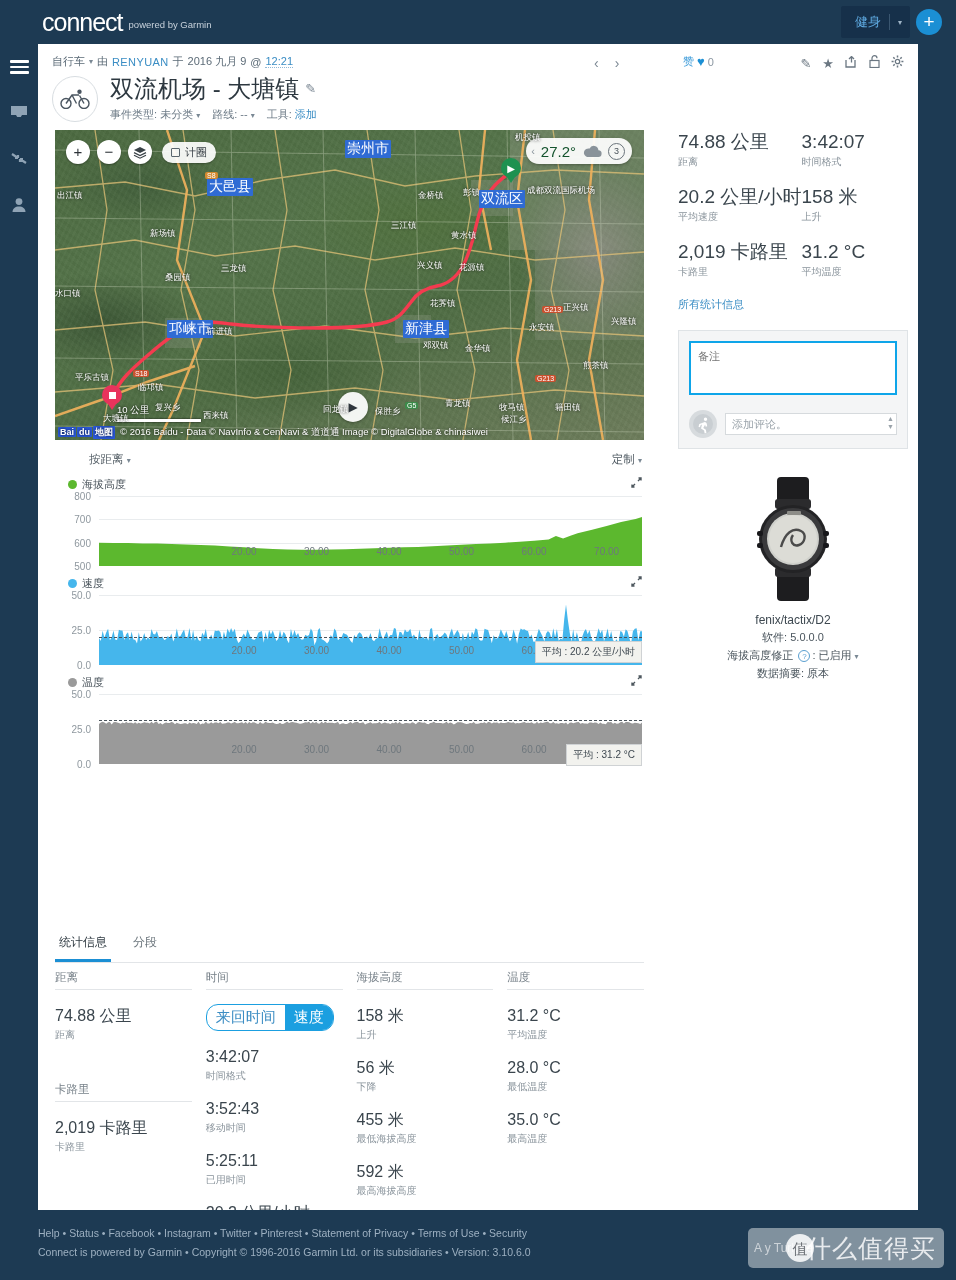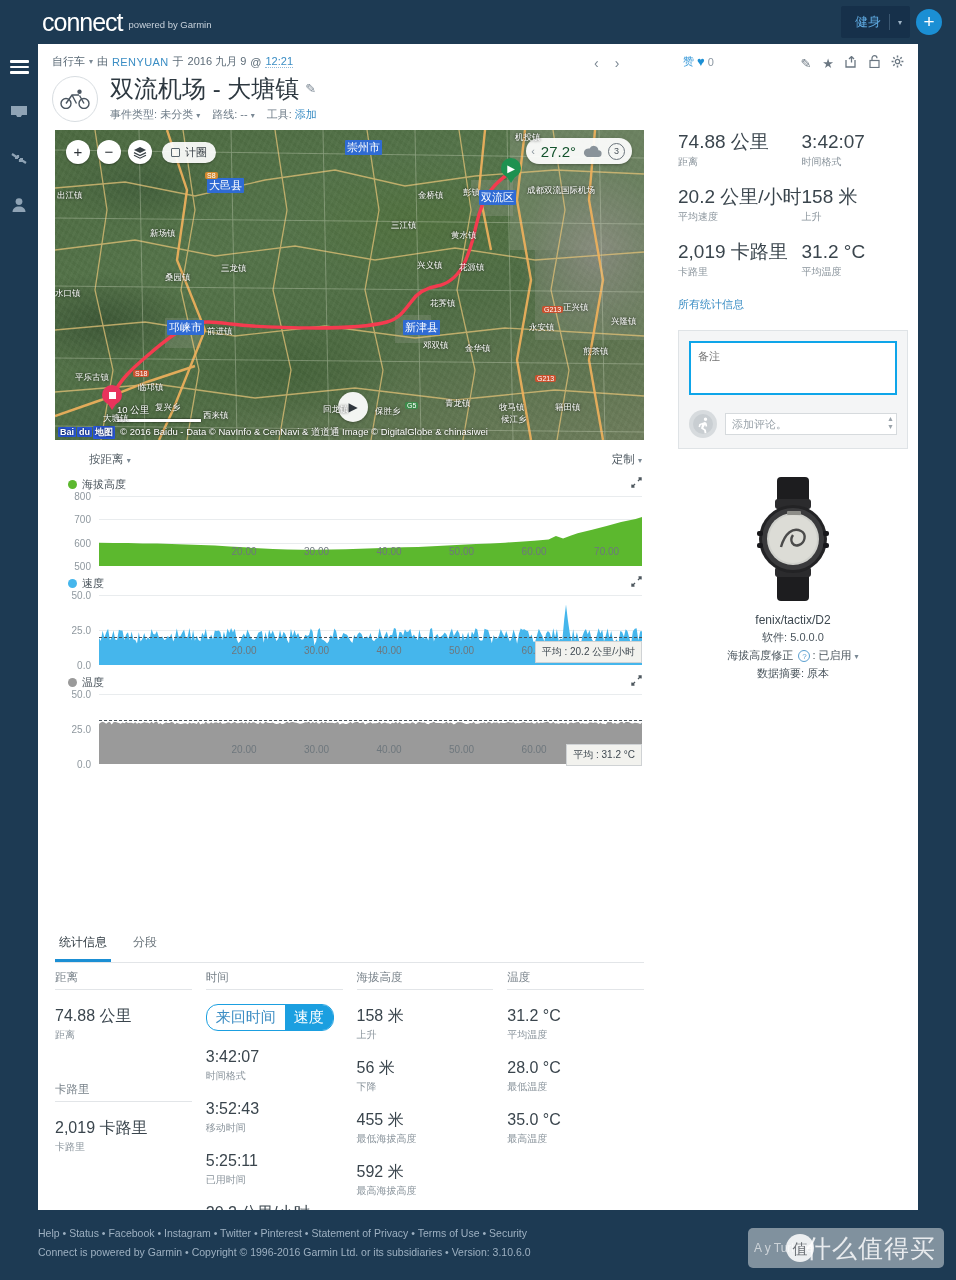--- a/index.html
+++ b/index.html
@@ -169,21 +169,21 @@
     position:absolute;left:0;bottom:0;height:16px;width:589px;
     display:flex;align-items:center;gap:5px;padding-left:3px;
     font-size:9.5px;color:#ffffff;text-shadow:0 0 3px rgba(0,0,0,.85);
   }
   .baidu-logo{display:flex;align-items:center;gap:0px;}
   .baidu-logo .b1{background:#2a58d8;color:#fff;font-size:9px;padding:0 2px;font-weight:700;border-radius:1px;}
   .baidu-logo .b2{background:#2a58d8;color:#fff;font-size:9px;padding:0 2px;font-weight:700;border-radius:1px;margin-left:1px;}
   .scalebar{position:absolute;left:62px;bottom:18px;color:#fff;font-size:9.5px;text-shadow:0 0 3px #000;}
   .scalebar .bar{width:84px;height:3px;background:#fff;margin-top:2px;box-shadow:0 0 2px #000;}
   .mlabel{position:absolute;color:#fff;font-size:8.5px;text-shadow:0 0 3px rgba(0,0,0,.9);white-space:nowrap;}
-  .mlabel.city{background:#2f6bd4;padding:0 2px;border-radius:1px;font-size:11px;text-shadow:none;}
+  .mlabel.city{background:#2f6bd4;padding:0 2px;border-radius:1px;font-size:14px;text-shadow:none;}
   .shield{position:absolute;font-size:7px;color:#fff;background:#d48a2f;border-radius:2px;padding:0 2px;}
   .shield.g{background:#3c8b4a;}
   .shield.r{background:#c9512f;}
 
   
   .stats{position:absolute;left:640px;top:0px;width:230px;}
   .stat-grid{display:grid;grid-template-columns:1fr 1fr;row-gap:16px;}
   .stat .v{font-size:19px;color:#3a454d;font-weight:300;line-height:24px;white-space:nowrap;}
   .stat .l{font-size:10px;color:#8a949c;margin-top:1px;}
   .all-stats{color:#3a8dc4;font-size:11px;margin-top:18px;display:inline-block;}
@@ -531,21 +531,21 @@
           <div class="mlabel" style="left: 396px; top: 100px;">黄水镇</div>
           <div class="mlabel" style="left: 362px; top: 130px;">兴义镇</div>
           <div class="mlabel" style="left: 404px; top: 132px;">花源镇</div>
           <div class="mlabel" style="left: 375px; top: 168px;">花荠镇</div>
           <div class="mlabel city" style="left: 348px; top: 190px;">新津县</div>
           <div class="mlabel" style="left: 368px; top: 210px;">邓双镇</div>
           <div class="mlabel" style="left: 410px; top: 213px;">金华镇</div>
           <div class="mlabel" style="left: 508px; top: 172px;">正兴镇</div>
           <div class="mlabel" style="left: 556px; top: 186px;">兴隆镇</div>
           <div class="mlabel" style="left: 474px; top: 192px;">永安镇</div>
-          <div class="mlabel" style="left: 528px; top: 216px;">煎茶镇</div>
+          <div class="mlabel" style="left: 528px; top: 230px;">煎茶镇</div>
           <div class="mlabel" style="left: 390px; top: 268px;">青龙镇</div>
           <div class="mlabel" style="left: 444px; top: 272px;">牧马镇</div>
           <div class="mlabel" style="left: 446px; top: 284px;">候江乡</div>
           <div class="mlabel" style="left: 500px; top: 272px;">籍田镇</div>
           <div class="mlabel" style="left: 460px; top: 2px;">机投镇</div>
           <div class="shield " style="left: 150px; top: 42px;">S8</div>
           <div class="shield r" style="left: 487px; top: 176px;">G213</div>
           <div class="shield r" style="left: 480px; top: 245px;">G213</div>
           <div class="shield g" style="left: 350px; top: 272px;">G5</div>
           <div class="shield r" style="left: 78px; top: 240px;">S18</div>

